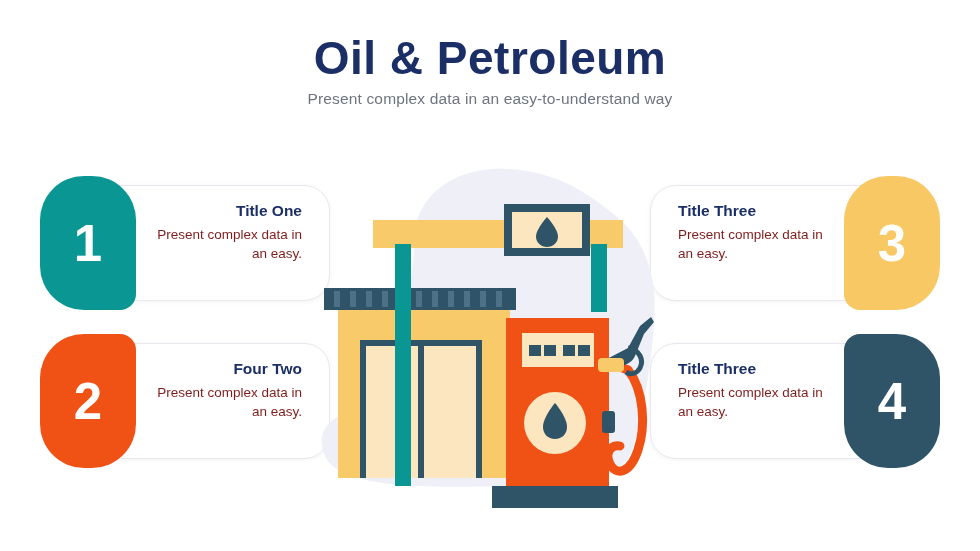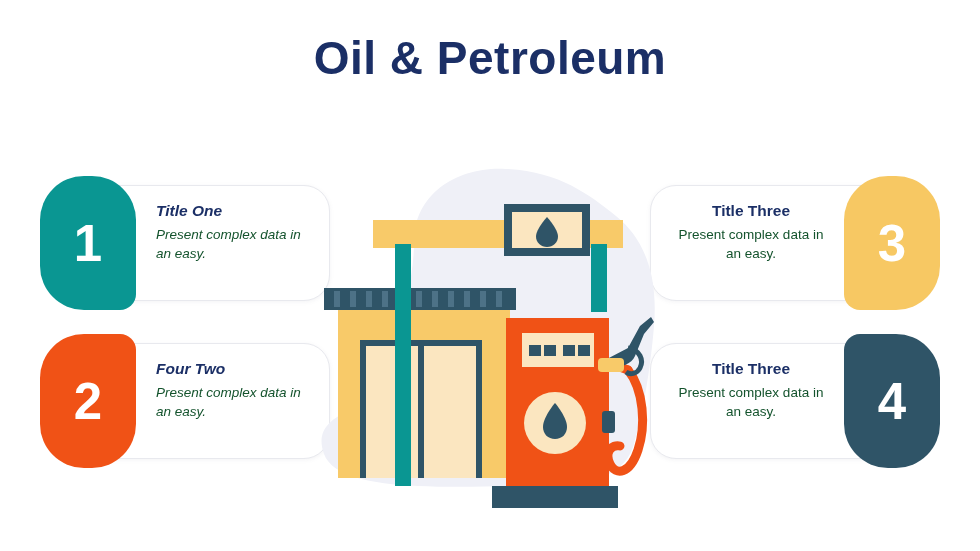--- a/index.html
+++ b/index.html
@@ -66,45 +66,45 @@
   }
   .card-title {
     font-size: 15.5px;
     font-weight: bold;
     color: #1b2f66;
     margin: 0 0 4px 0;
     line-height: 1.2;
   }
   .card-desc {
     font-size: 13.5px;
-    color: #14532d;
+    color: #7f1d1d;
     line-height: 1.45;
     margin: 0;
   }
   .badge {
     position: absolute;
     width: 96px;
     height: 134px;
     color: #ffffff;
     font-size: 51px;
     font-weight: bold;
     display: flex;
     align-items: center;
     justify-content: center;
     line-height: 1;
   }
   .badge-num { display: block; }
 
   
-  .card-left .card-text { left: 116px; text-align: left; font-style: italic; }
+  .card-left .card-text { left: 116px; text-align: right; }
   .card-left .card-panel { left: 36px; }
   .card-left .badge { left: 0; }
 
   
-  .card-right .card-text { right: 116px; text-align: center; }
+  .card-right .card-text { right: 116px; text-align: left; }
   .card-right .card-panel { right: 36px; }
   .card-right .badge { right: 0; }
 
   
   .badge-tl { border-radius: 44px 44px 16px 44px; }   
   .badge-bl { border-radius: 44px 16px 44px 44px; }   
   .badge-tr { border-radius: 44px 44px 44px 16px; }   
   .badge-br { border-radius: 16px 44px 44px 44px; }   
 
   #card-1 { left: 40px; top: 176px; }
@@ -122,20 +122,21 @@
   }
   #illustration svg { display: block; }
 </style>
 </head>
 <body>
 
 <div id="slide">
 
   <div id="header">
     <h1 id="slide-title">Oil &amp; Petroleum</h1>
+    <p id="slide-subtitle">Present complex data in an easy-to-understand way</p>
   </div>
 
   <div class="card card-left" id="card-1">
     <div class="card-panel"></div>
     <div class="badge badge-tl" style="background:#0a9692">
       <span class="badge-num">1</span>
     </div>
     <div class="card-text">
       <p class="card-title">Title One</p>
       <p class="card-desc">Present complex data in an easy.</p>

